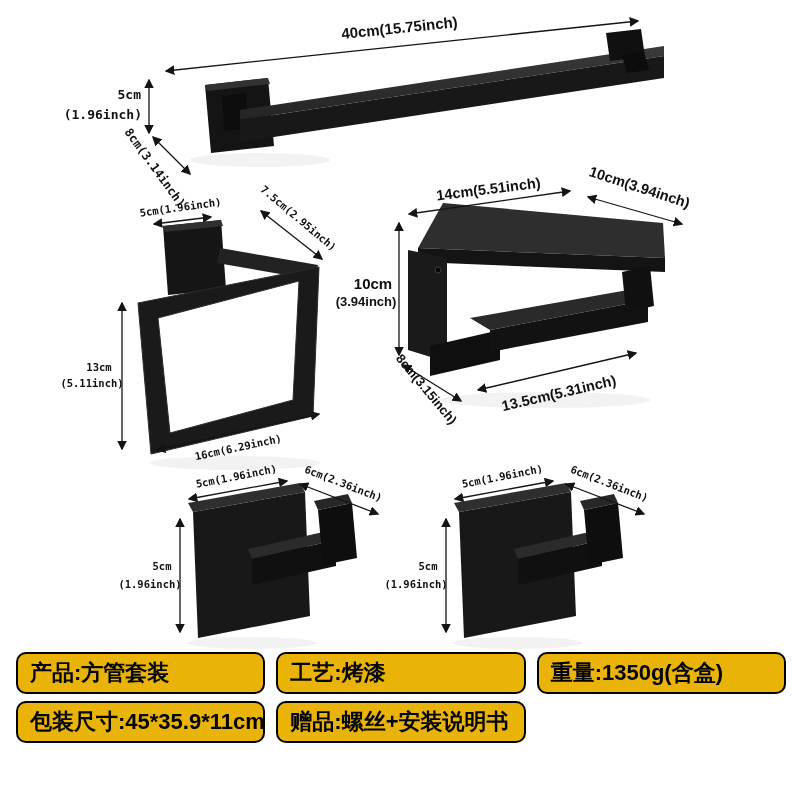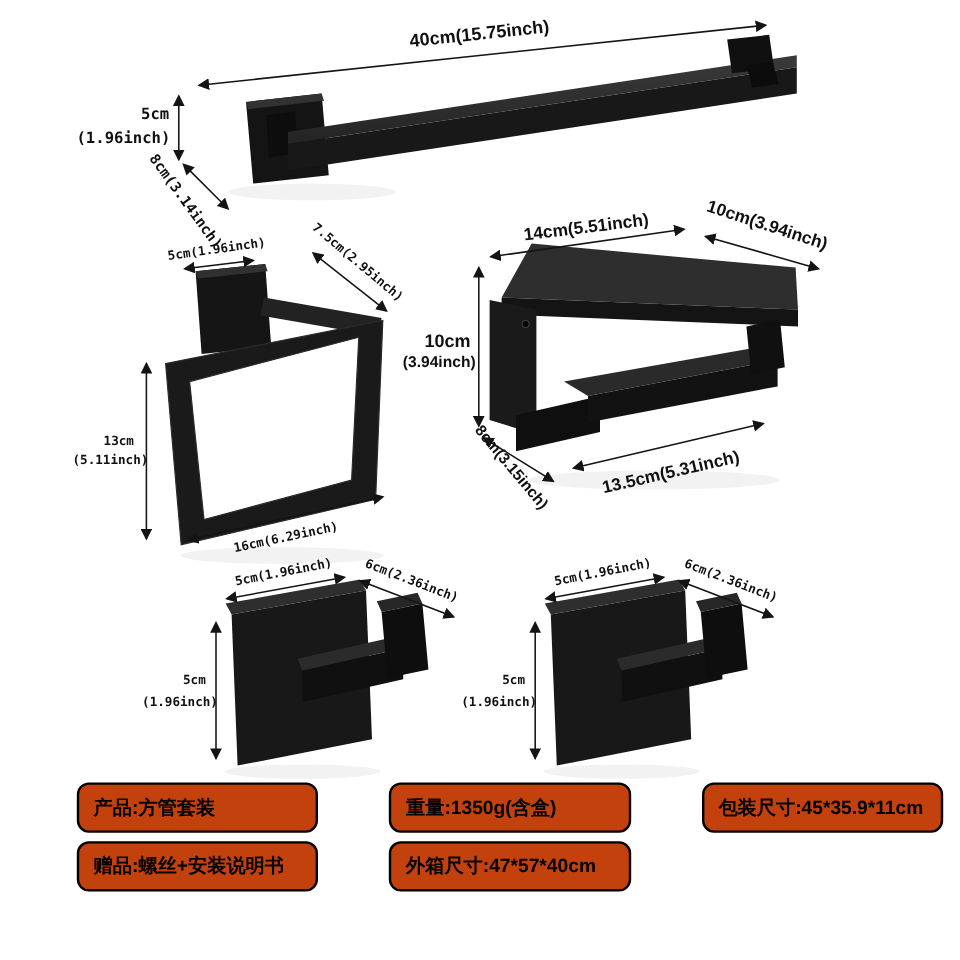--- a/index.html
+++ b/index.html
@@ -22,23 +22,23 @@
 
   
   .spec-table {
     position:absolute; left:16px; top:652px; width:770px;
     display:grid; grid-template-columns:1fr 1fr 1fr;
     column-gap:11px; row-gap:7px;
   }
   .spec-cell {
     box-sizing:border-box; height:42px;
     border:2.5px solid #000000; border-radius:10px;
-    background:#c2410c; display:flex; align-items:center;
-    padding:0 12px; font-size:16px; font-weight:bold; color:#000000;
-    white-space:nowrap; overflow:hidden;margin-left:48px;
+    background:#eab308; display:flex; align-items:center;
+    padding:0 12px; font-size:22px; font-weight:bold; color:#000000;
+    white-space:nowrap; overflow:hidden;
   }
 </style>
 </head>
 <body>
 
 <div id="stage">
 
   <svg id="diagram" width="800" height="650" viewBox="0 0 800 650" xmlns="http://www.w3.org/2000/svg">
     <defs>
       <marker id="ah" viewBox="0 0 10 10" refX="8.5" refY="5" markerWidth="7.5" markerHeight="7.5" orient="auto-start-reverse">
@@ -179,19 +179,19 @@
     </g>
     <g>
       <line class="dim-line" x1="446" y1="519" x2="446" y2="632" marker-start="url(#ah)" marker-end="url(#ah)"></line>
       <text class="d-mono-sm mid" x="428" y="570">5cm</text>
       <text class="d-mono-sm mid" x="416" y="588">(1.96inch)</text>
     </g>
   </svg>
 
   <div class="spec-table">
     <div class="spec-cell">产品:方管套装</div>
+    <div class="spec-cell">工艺:烤漆</div>
     <div class="spec-cell">重量:1350g(含盒)</div>
     <div class="spec-cell">包装尺寸:45*35.9*11cm</div>
     <div class="spec-cell">赠品:螺丝+安装说明书</div>
-    <div class="spec-cell">外箱尺寸:47*57*40cm</div>
   </div>
 
 </div>
 
 </body></html>

